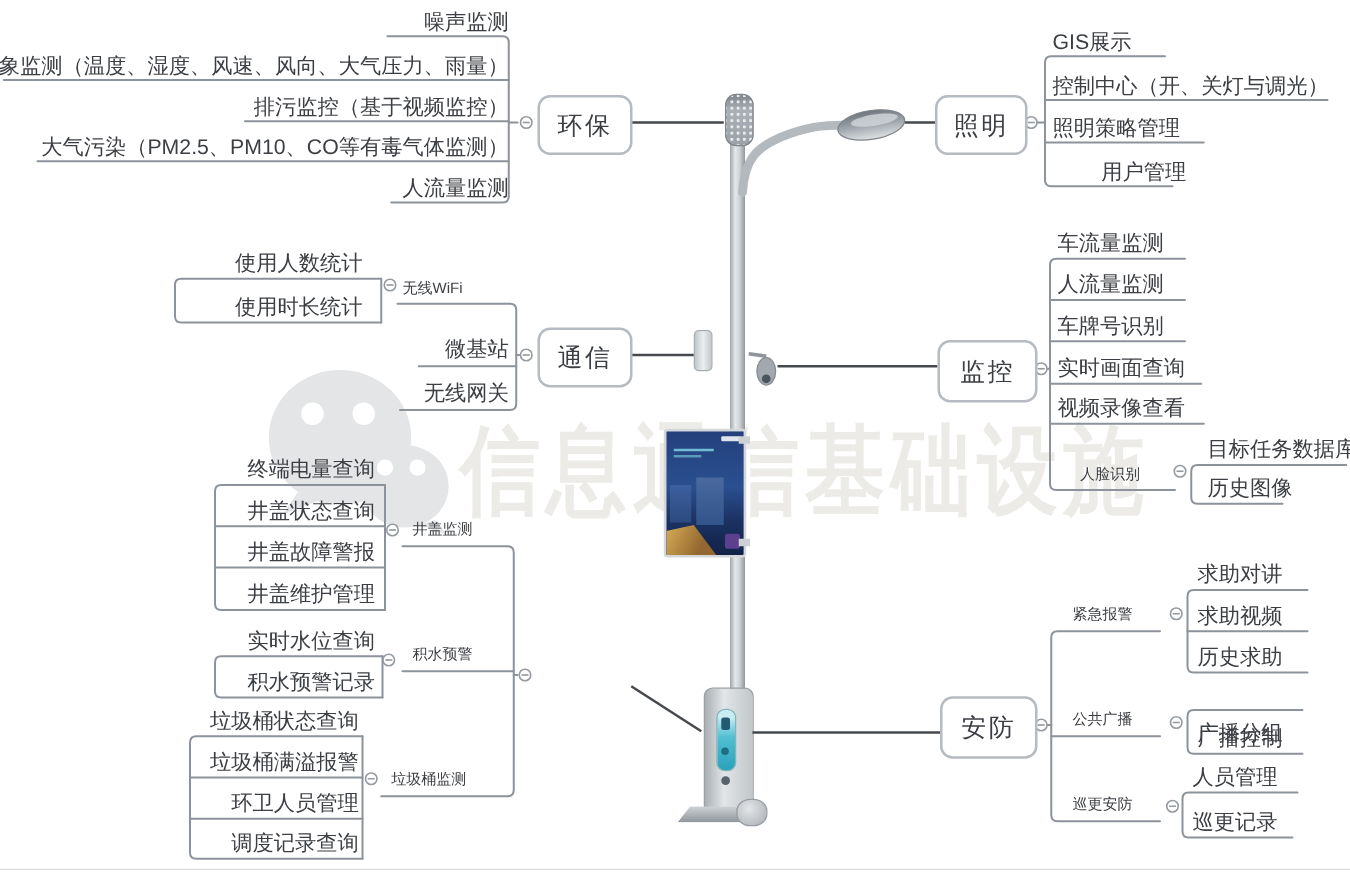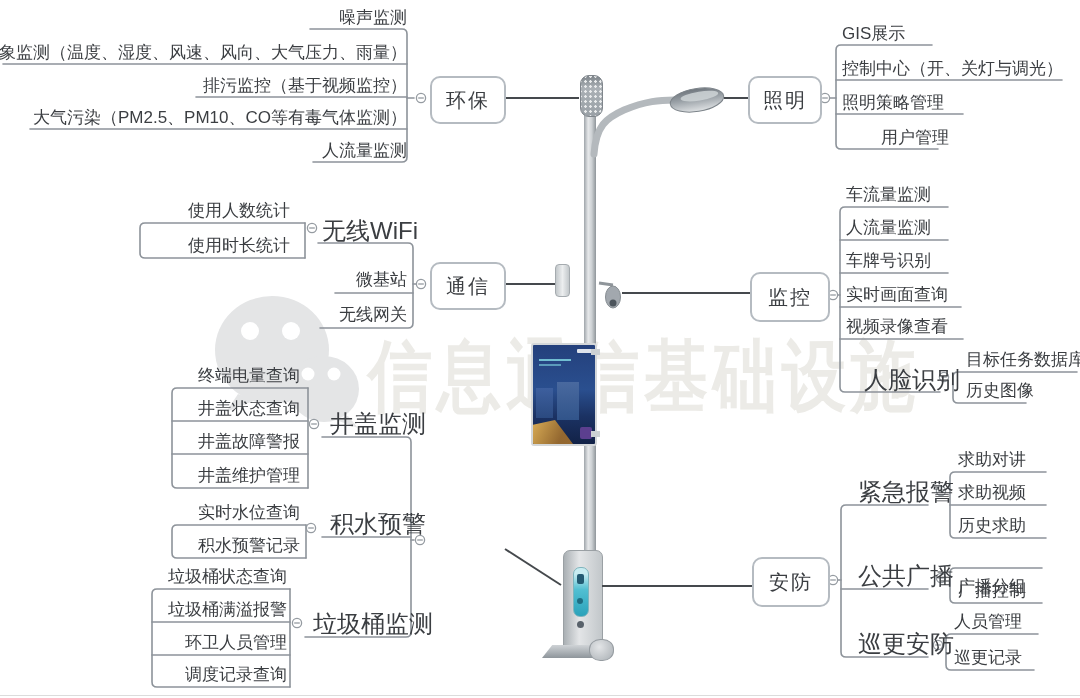--- a/index.html
+++ b/index.html
@@ -3,21 +3,21 @@
 <meta charset="utf-8">
 <style>
   html,body{margin:0;padding:0;background:#fff;}
   .stage{position:relative;width:1080px;height:698px;background:#fff;overflow:hidden;
          font-family:"Liberation Sans","DejaVu Sans",sans-serif;}
   
   .title{position:absolute;left:456px;top:6px;font-size:33px;font-weight:bold;
          color:#ee1310;letter-spacing:2px;z-index:4;white-space:nowrap;}
   .lf{position:absolute;font-size:17px;color:#3b3e42;white-space:nowrap;line-height:20px;z-index:3;}
   .lf.ra{text-align:right;}
-  .sub{position:absolute;font-size:24px;color:#3b3e42;white-space:nowrap;line-height:21px;z-index:3;}
+  .sub{position:absolute;font-size:12px;color:#3b3e42;white-space:nowrap;line-height:21px;z-index:3;}
   .node{position:absolute;background:#fff;border:2px solid #b5bbc1;border-radius:10px;
         display:flex;align-items:center;justify-content:center;font-size:20px;
         letter-spacing:2px;color:#3b3e42;z-index:3;}
   
   .wm{position:absolute;left:368px;top:324px;font-size:64px;font-weight:bold;color:#ecebe7;
       letter-spacing:5px;transform:scaleY(1.22);transform-origin:top left;z-index:0;white-space:nowrap;}
   .wmlogo{position:absolute;left:200px;top:290px;z-index:0;}
   
   .pole{position:absolute;left:584px;top:90px;width:12px;height:558px;z-index:1;
         background:linear-gradient(90deg,#9fa5aa,#e6e8ea 35%,#cdd1d4 65%,#8f959a);}

